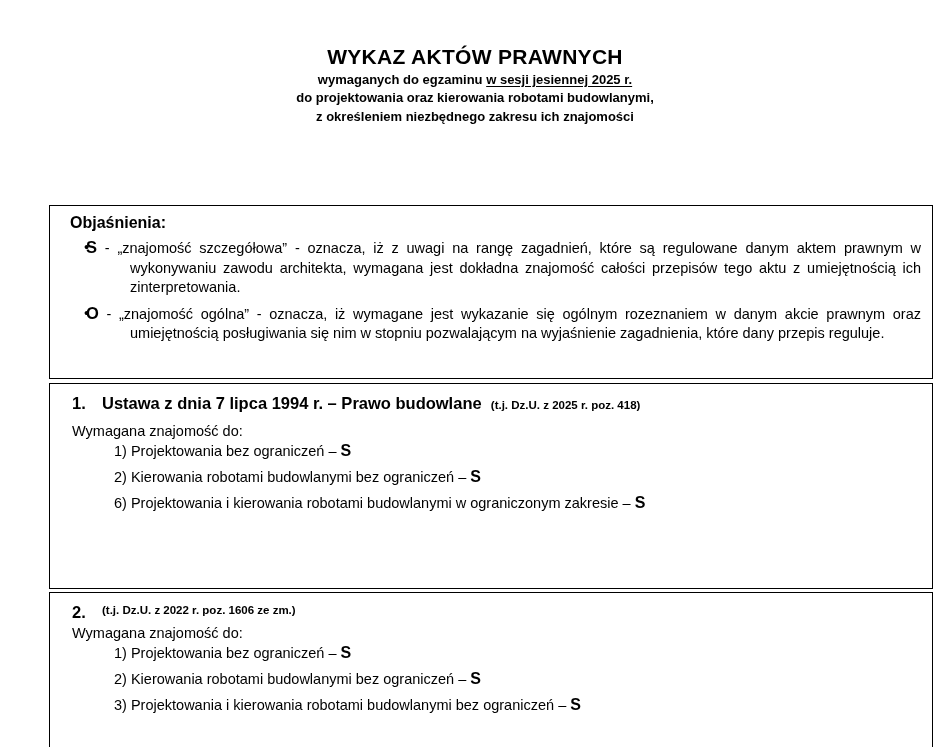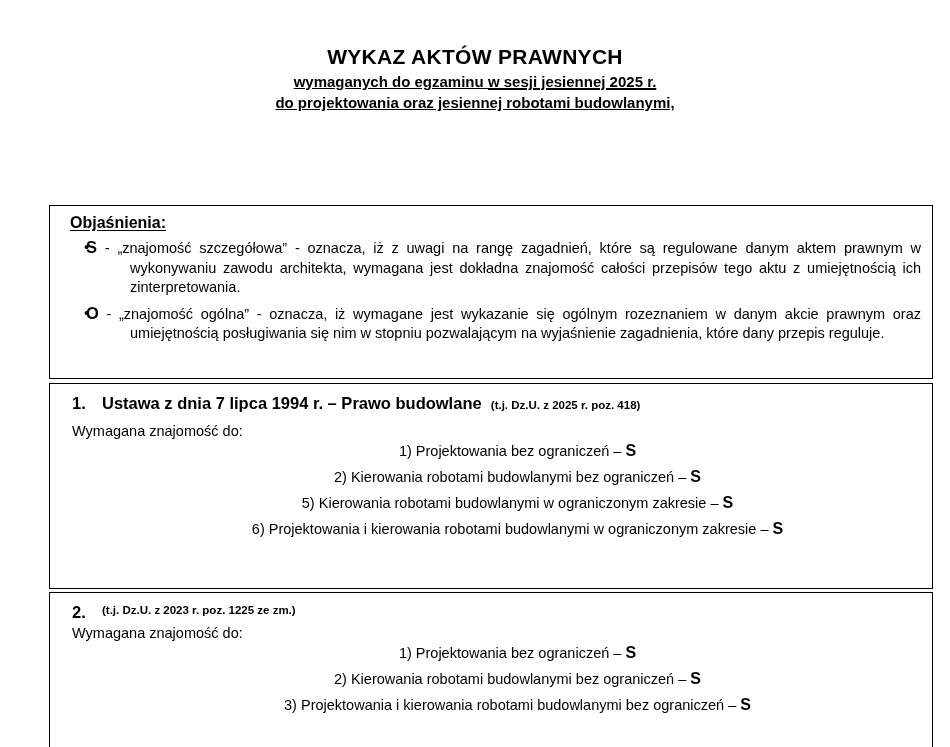--- a/index.html
+++ b/index.html
@@ -30,24 +30,23 @@
     text-align: center;
     padding-top: 44px;
   }
   .title-main {
     font-size: 21px;
     font-weight: bold;
     letter-spacing: 0.3px;
     line-height: 1.28;
   }
   .title-sub {
-    font-size: 15px;
+    font-size: 13px;
     font-weight: bold;
     line-height: 1.42;
-    text-decoration: underline;
   }
   .title-sub .underlined {
     text-decoration: underline;
     text-underline-offset: 2px;
   }
 
   
   .box {
     position: absolute;
     left: 49px;
@@ -69,21 +68,20 @@
   #box-act-2 {
     top: 592px;
     height: 160px;
     padding: 9px 11px 8px 12px;
   }
 
   
   .legend-heading {
     font-size: 16px;
     font-weight: bold;
-    text-decoration: underline;
     text-underline-offset: 2px;
     margin: 0 0 5px 8px;
   }
   .legend-list {
     list-style: none;
     margin: 0;
     padding: 0;
   }
   .legend-item {
     position: relative;
@@ -148,37 +146,37 @@
   .scope-list {
     list-style: none;
     margin: 0;
     padding: 0 0 0 52px;
   }
   .scope-item {
     font-size: 14.5px;
     line-height: 1.0;
     margin-bottom: 10px;
     white-space: nowrap;
-    text-align: center;
   }
   .scope-item:last-child { margin-bottom: 8px; }
   .scope-mark {
     font-size: 16px;
     font-weight: bold;
   }
 </style>
 </head>
 <body>
 
 <div class="page">
 
   <div class="title-block">
     <div class="title-main">WYKAZ AKTÓW PRAWNYCH</div>
     <div class="title-sub"><span>wymaganych do egzaminu </span><span class="underlined">w sesji jesiennej 2025 r.</span></div>
-    <div class="title-sub">do projektowania oraz jesiennej robotami budowlanymi,</div>
+    <div class="title-sub">do projektowania oraz kierowania robotami budowlanymi,</div>
+    <div class="title-sub">z określeniem niezbędnego zakresu ich znajomości</div>
   </div>
 
   <div class="box" id="box-objasnienia">
     <div class="legend-heading">Objaśnienia:</div>
     <ul class="legend-list">
       <li class="legend-item">
         <span class="legend-bullet">•</span><span class="legend-code">S</span>&nbsp;<span>-</span>&nbsp;<span>„znajomość szczegółowa” - oznacza, iż z uwagi na rangę zagadnień, które są regulowane danym aktem prawnym w wykonywaniu zawodu architekta, wymagana jest dokładna znajomość całości przepisów tego aktu z umiejętnością ich zinterpretowania.</span>
       </li>
       <li class="legend-item">
         <span class="legend-bullet">•</span><span class="legend-code">O</span>&nbsp;<span>-</span>&nbsp;<span>„znajomość ogólna” - oznacza, iż wymagane jest wykazanie się ogólnym rozeznaniem w danym akcie prawnym oraz umiejętnością posługiwania się nim w stopniu pozwalającym na wyjaśnienie zagadnienia, które dany przepis reguluje.</span>
@@ -198,39 +196,33 @@
         <span>–</span>
         <span class="scope-mark">S</span>
       </li>
       <li class="scope-item">
         <span>2)</span>
         <span>Kierowania robotami budowlanymi bez ograniczeń</span>
         <span>–</span>
         <span class="scope-mark">S</span>
       </li>
       <li class="scope-item">
-        <span>5)</span>
-        <span>Kierowania robotami budowlanymi w ograniczonym zakresie</span>
-        <span>–</span>
-        <span class="scope-mark">S</span>
-      </li>
-      <li class="scope-item">
         <span>6)</span>
         <span>Projektowania i kierowania robotami budowlanymi w ograniczonym zakresie</span>
         <span>–</span>
         <span class="scope-mark">S</span>
       </li>
     </ul>
   </div>
 
   <div class="box" id="box-act-2">
     <div class="act-heading justify-head">
       <span class="act-number">2.</span>
     </div>
-    <span class="act-ref-block">(t.j. Dz.U. z 2023 r. poz. 1225 ze zm.)</span>
+    <span class="act-ref-block">(t.j. Dz.U. z 2022 r. poz. 1606 ze zm.)</span>
     <div class="act-required">Wymagana znajomość do:</div>
     <ul class="scope-list">
       <li class="scope-item">
         <span>1)</span>
         <span>Projektowania bez ograniczeń</span>
         <span>–</span>
         <span class="scope-mark">S</span>
       </li>
       <li class="scope-item">
         <span>2)</span>

